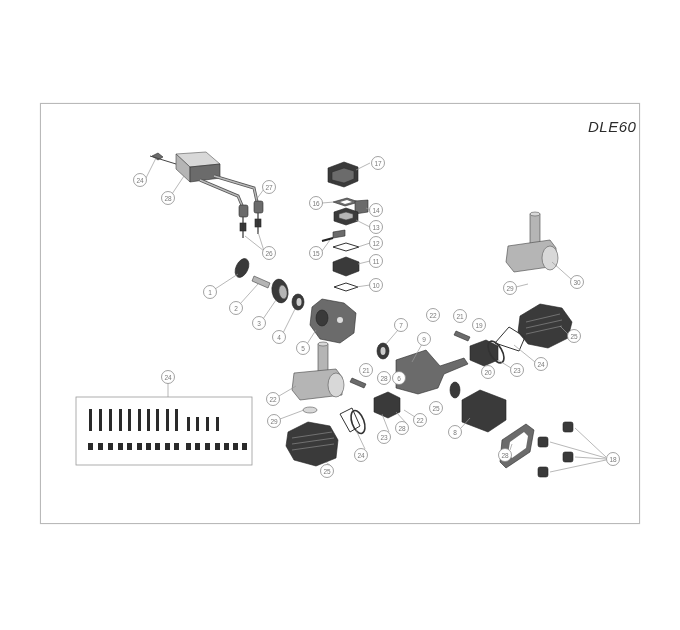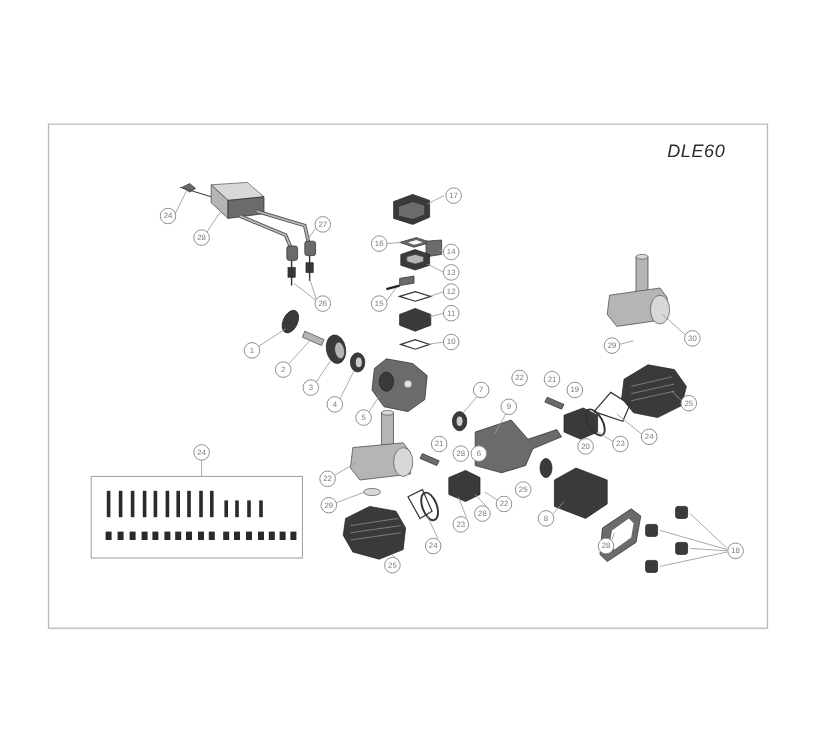--- a/index.html
+++ b/index.html
@@ -1,20 +1,20 @@
 <!DOCTYPE html>
 <html><head>
 <meta charset="utf-8">
 <style>
   html, body { margin: 0; padding: 0; background: #ffffff; }
   body { width: 680px; height: 630px; position: relative; overflow: hidden;
          font-family: "Liberation Sans", sans-serif; }
   .frame { position: absolute; left: 40px; top: 103px; width: 600px; height: 421px;
            border: 1px solid #b9b9b9; box-shadow: 0 0 1px #d6d6d6; background: #fff; box-sizing: border-box; }
-  .model-title { position: absolute; left: 556px; top: 118px; font-size: 15px; font-style: italic;
+  .model-title { position: absolute; left: 588px; top: 118px; font-size: 15px; font-style: italic;
                  color: #2b2b2b; letter-spacing: 0.5px; }
   svg.diagram { position: absolute; left: 0; top: 0; }
   .callout circle { fill: #fff; stroke: #8a8a8a; stroke-width: 0.8; }
   .callout text { font-family: "Liberation Sans", sans-serif; font-size: 6.5px; fill: #7a7a7a; text-anchor: middle; dominant-baseline: central; }
   .leader { stroke: #9a9a9a; stroke-width: 0.7; fill: none; }
   .dark { fill: #3a3a3a; stroke: #222; stroke-width: 0.6; }
   .mid { fill: #6b6b6b; stroke: #2c2c2c; stroke-width: 0.6; }
   .light { fill: #b5b5b5; stroke: #444; stroke-width: 0.6; }
   .pale { fill: #d8d8d8; stroke: #555; stroke-width: 0.6; }
   .ring { fill: none; stroke: #333; stroke-width: 1.6; }

